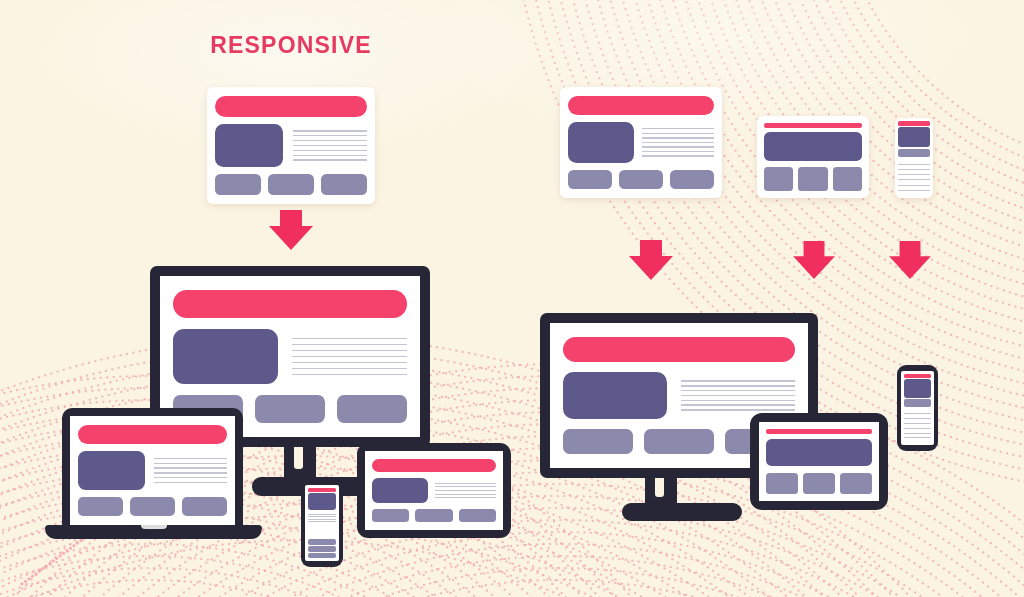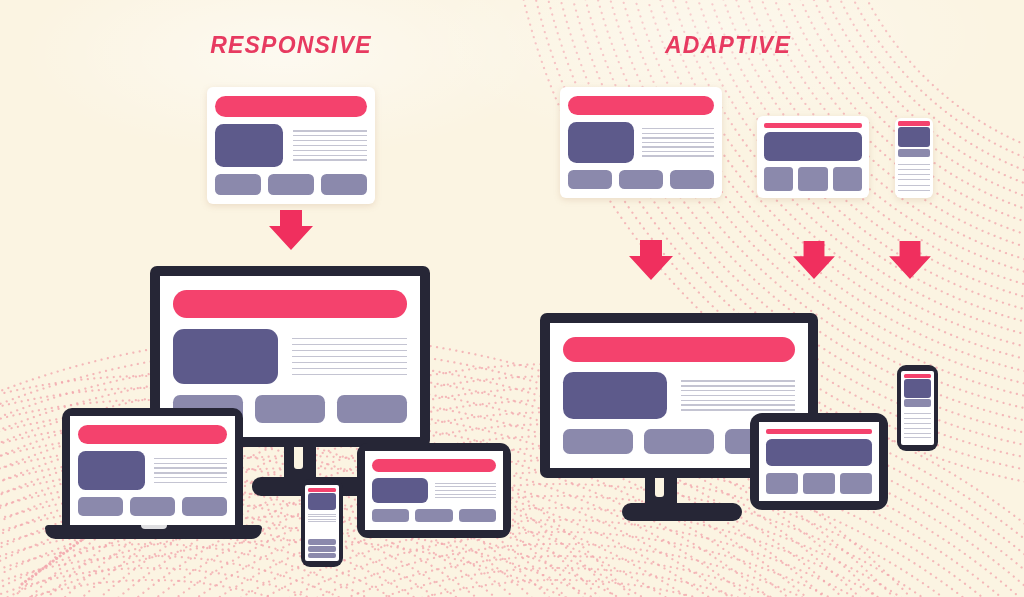--- a/index.html
+++ b/index.html
@@ -2,21 +2,20 @@
 <html style="--background: #fbf4e2; --title: #e73a60; --pink: #f4426d; --arrow: #f02f5e; --dark-purple: #5d5a8b; --light-purple: #8b89ac; --line-gray: #c4c4d2; --frame: #262636; --card-bg: #ffffff; --dots: #f3a8ae;"><head>
 <meta charset="utf-8">
 <style>
   * { margin:0; padding:0; box-sizing:border-box; }
   html,body { width:100%; height:100%; }
   body { font-family:"Liberation Sans", sans-serif; background:#e9e2d2; }
 
   .canvas {
     position:relative; width:1024px; height:597px; overflow:hidden;
     background:var(--background,#fbf4e2);
-    font-style:italic;
   }
   .canvas::before{
     content:""; position:absolute; inset:0; pointer-events:none; z-index:1;
     background:
       radial-gradient(ellipse 380px 150px at 28% 9%, rgba(255,255,255,.5), transparent 70%),
       radial-gradient(ellipse 420px 170px at 69% 6%, rgba(255,255,255,.38), transparent 70%);
   }
 
   
   .dots { position:absolute; left:0; top:0; z-index:0; }
@@ -316,21 +315,20 @@
           <i class="row"></i>
           <i class="row"></i>
           <i class="row"></i>
         </div>
       </div>
     </div>
   </section>
 
   <section class="layer">
 
-    <h1 class="title" style="left:597px;width:262px">ADAPTIVE</h1>
 
     <div class="card" style="left:560px;top:87px;width:162px;height:111px;font-size:10px">
       <div class="wf wf-desktop">
         <div class="hd"></div>
         <div class="mid">
           <div class="img"></div>
           <div class="lines">
               <i></i>
               <i></i>
               <i></i>

